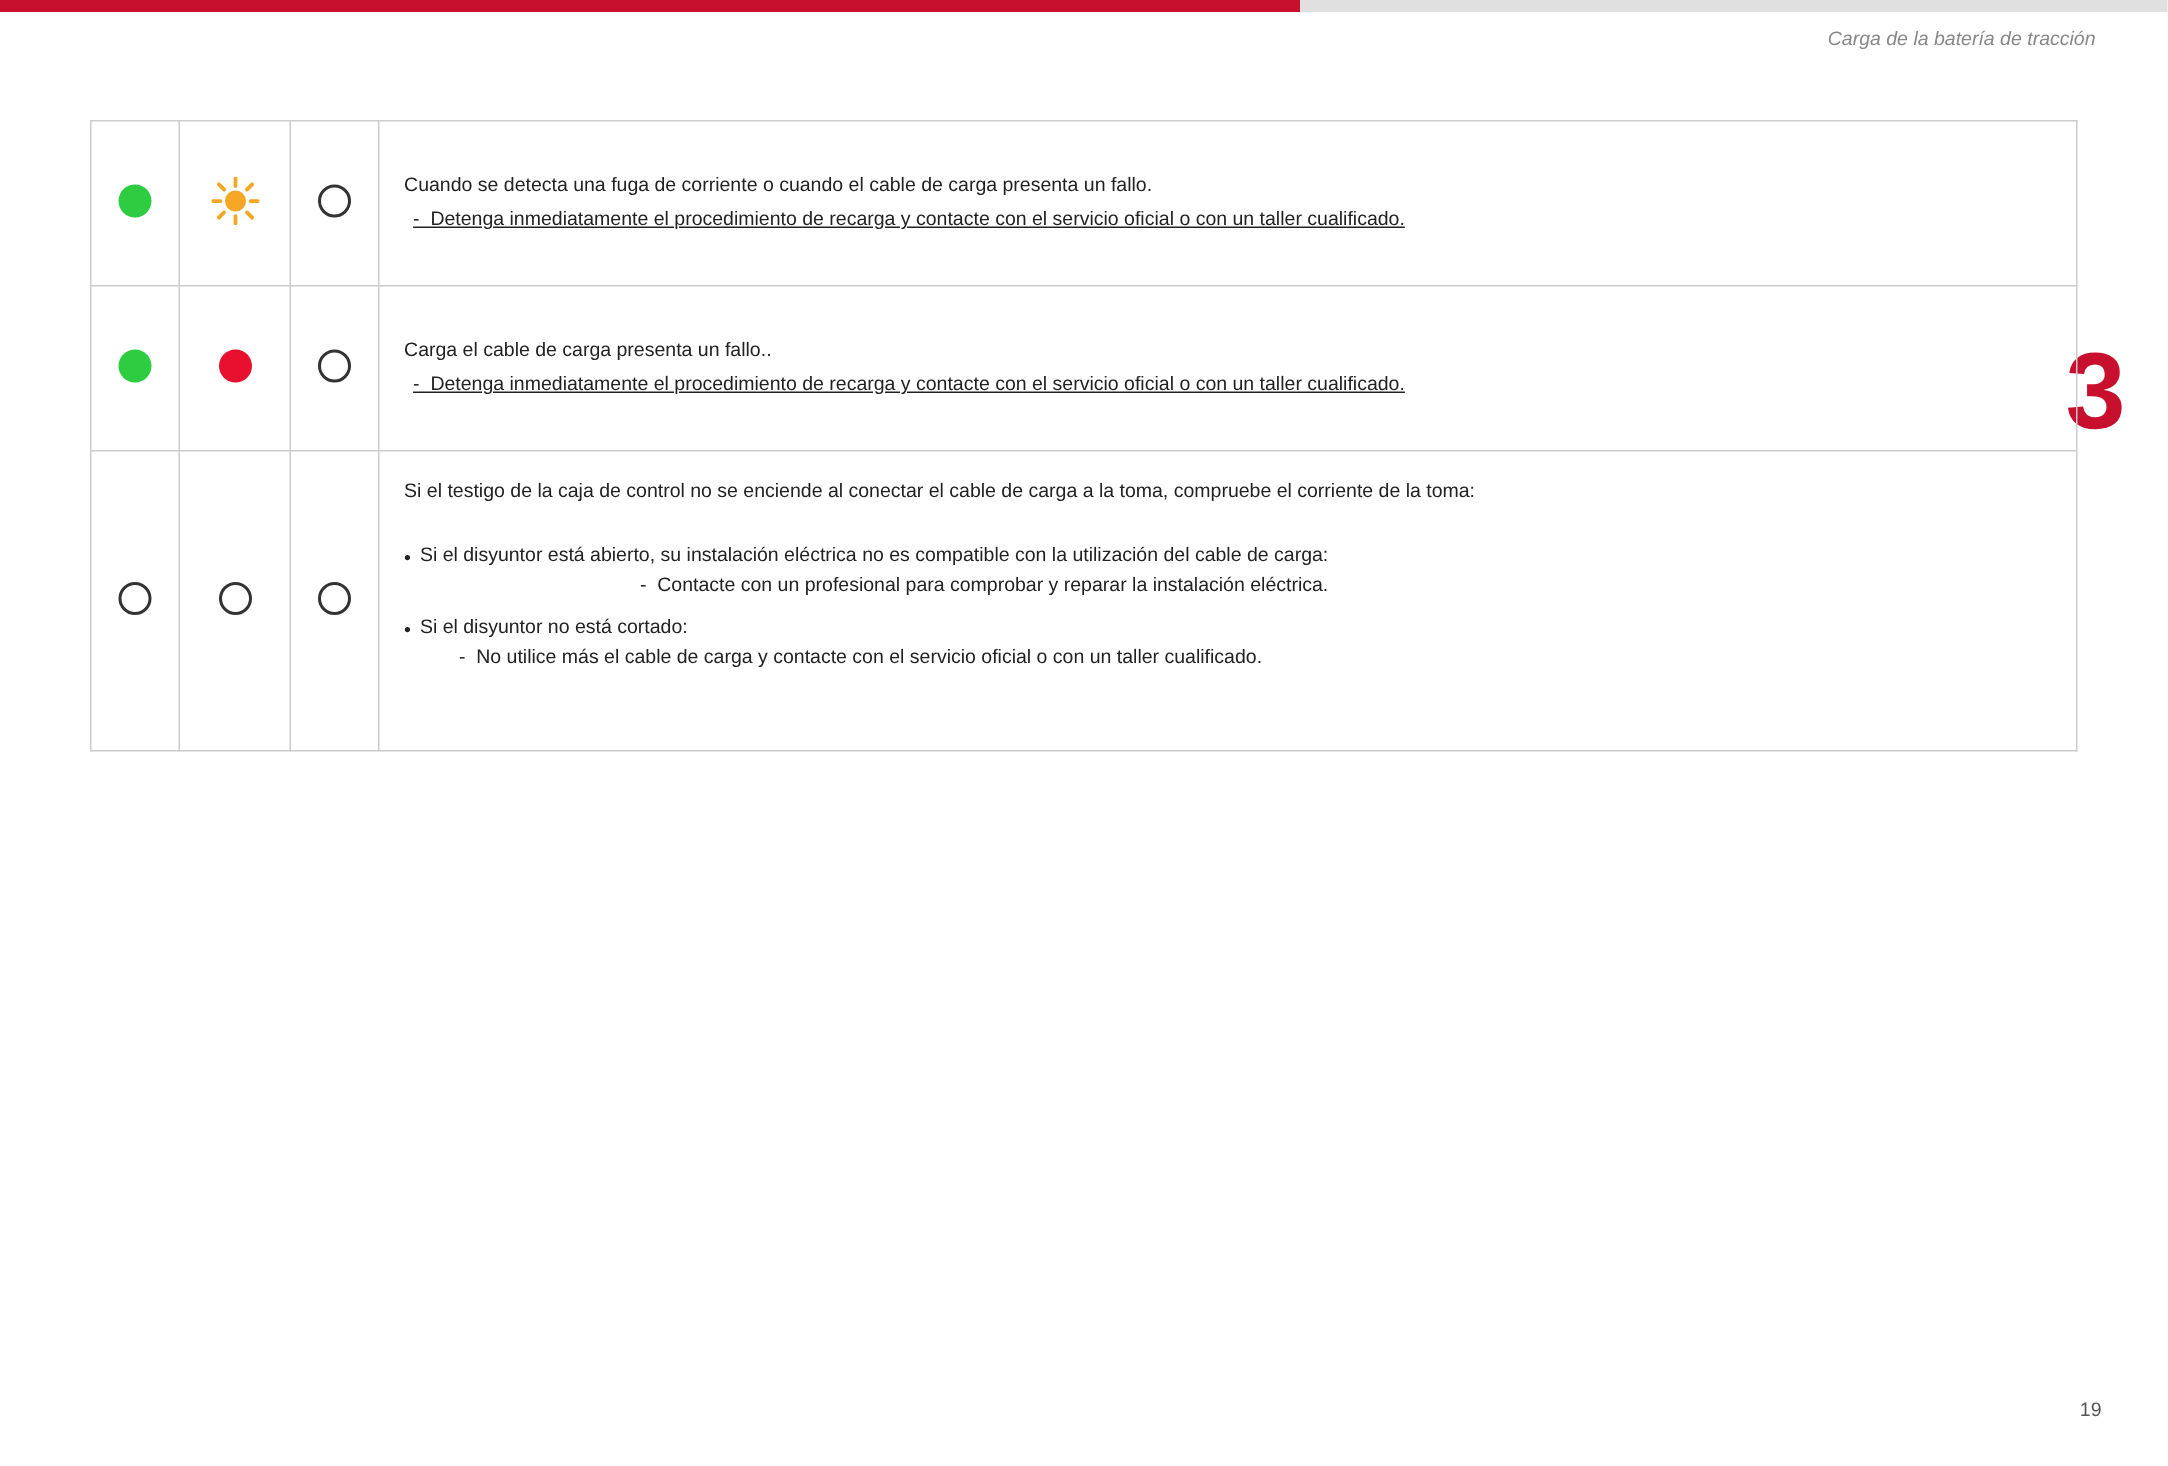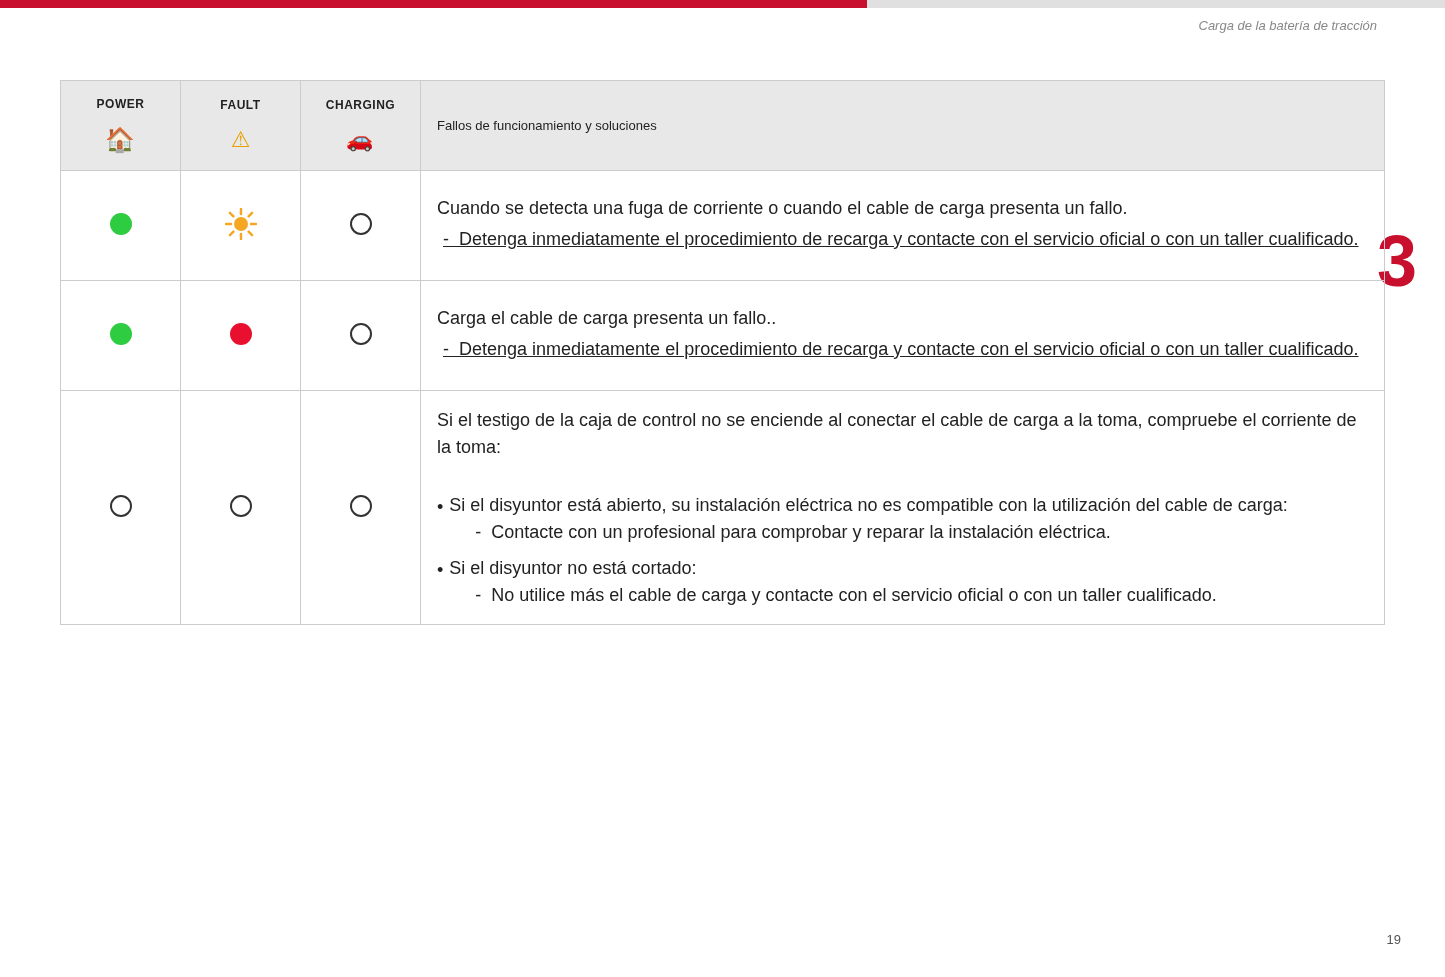--- a/index.html
+++ b/index.html
@@ -20,21 +20,21 @@
       left: 0;
       right: 0;
       height: 8px;
       background: linear-gradient(to right, #c8102e 60%, #e0e0e0 60%);
     }
 
     
     .header {
       position: absolute;
       top: 18px;
-      right: 68px;
+      right: 48px;
       font-size: 13px;
       color: #888;
       font-style: italic;
     }
 
     
     .chapter-number {
       position: absolute;
       top: 220px;
       right: 28px;
@@ -149,39 +149,40 @@
       border: 2px solid #333;
       background: transparent;
     }
 
     
     .data-row td {
       vertical-align: middle;
     }
 
     .desc-text {
-      font-size: 18px;
+      font-size: 13px;
       line-height: 1.5;
     }
 
     .desc-text p {
       margin-bottom: 4px;
     }
 
     .desc-text .dash-item {
       padding-left: 20px;
       text-indent: -14px;
       margin-bottom: 3px;
       text-decoration: underline;
     }
 
     .desc-text .sub-dash {
       padding-left: 40px;
       text-indent: -14px;
       margin-bottom: 3px;
+      text-align: right;
     }
 
     
     .header-label {
       font-size: 12px;
       font-weight: bold;
       letter-spacing: 0.5px;
       text-align: center;
     }
 
@@ -199,40 +200,20 @@
 <div class="header">
   <span>Carga de la batería de tracción</span>
 </div>
 
 <div class="chapter-number">3</div>
 
 <div class="table-container">
   <table>
 
     <tbody>
-        <tr class="header-row row-header">
-      <td class="col-power icon-cell">
-        <div class="header-label">POWER</div>
-        <br>
-        <span class="house-icon">🏠</span>
-      </td>
-      <td class="col-fault icon-cell">
-        <div class="header-label">FAULT</div>
-        <br>
-        <span class="warning-icon">⚠</span>
-      </td>
-      <td class="col-charging icon-cell">
-        <div class="header-label">CHARGING</div>
-        <br>
-        <span class="car-icon">🚗</span>
-      </td>
-      <td class="icon-cell description">
-        <span>Fallos de funcionamiento y soluciones</span>
-      </td>
-    </tr>
 
     <tr class="data-row row-data-1">
       <td class="icon-cell">
         <span class="circle-green"></span>
       </td>
       <td class="icon-cell">
         
         <svg width="32" height="32" viewBox="0 0 32 32">
           <circle cx="16" cy="16" r="7" fill="#f5a623"></circle>
           <line x1="16" y1="1" x2="16" y2="6" stroke="#f5a623" stroke-width="2.5" stroke-linecap="round"></line>

